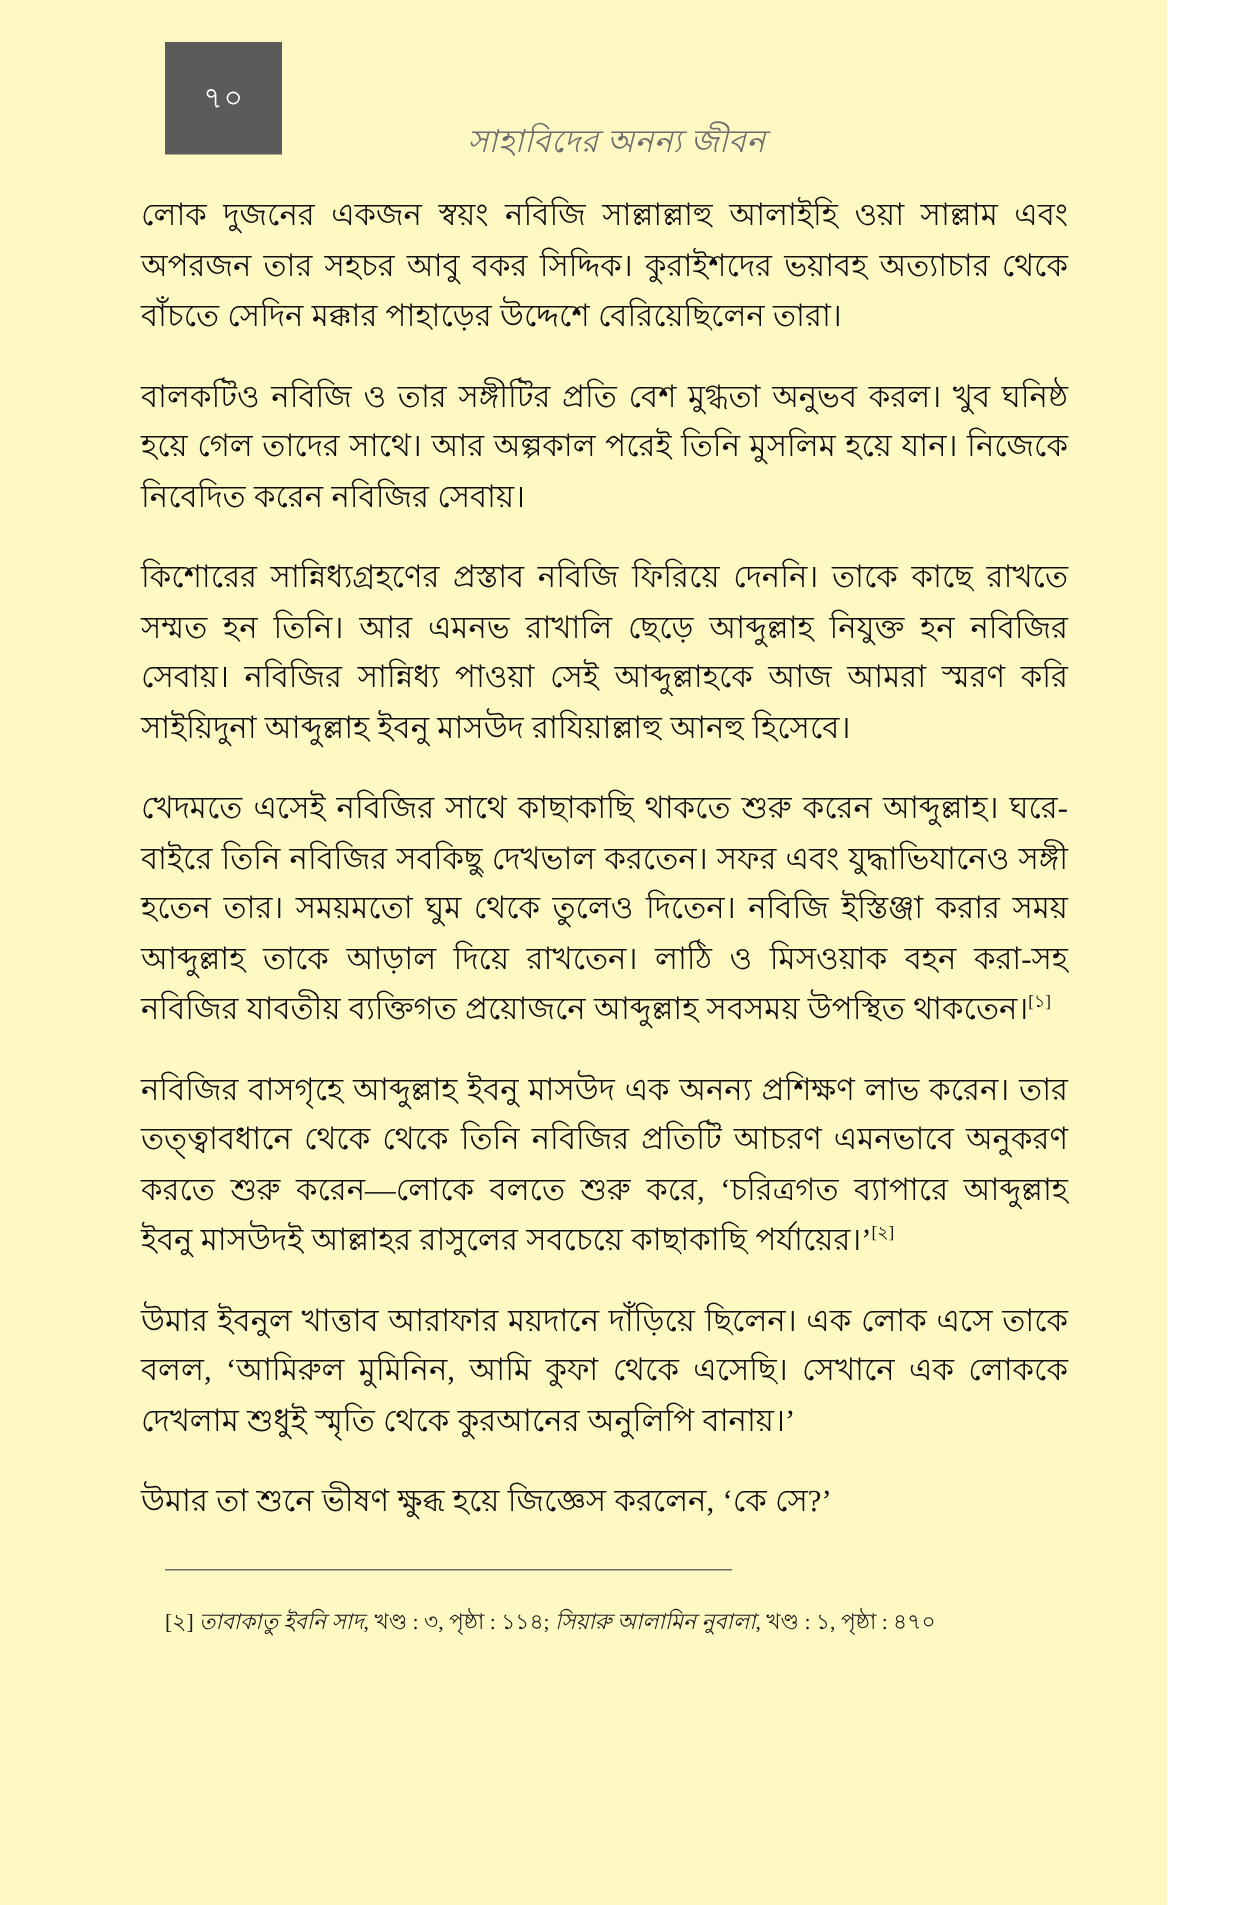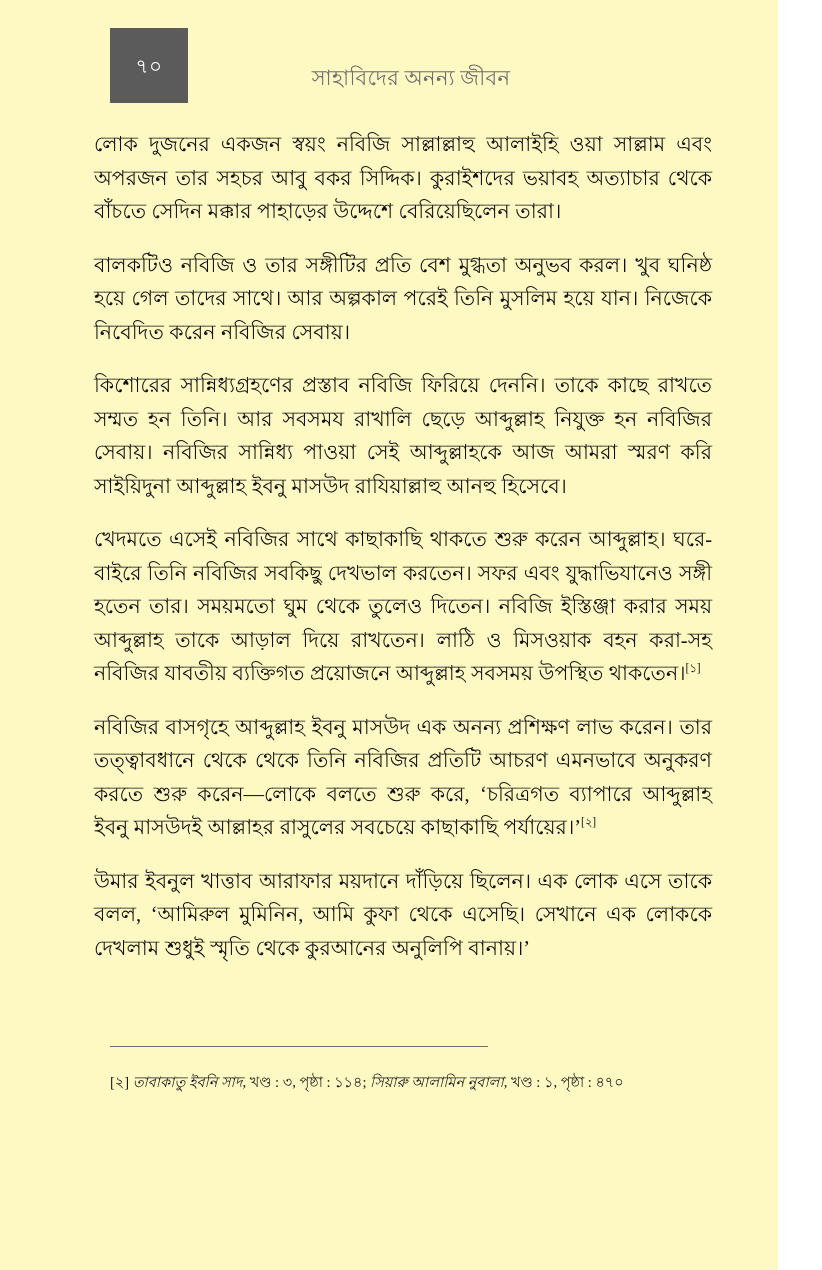--- a/index.html
+++ b/index.html
@@ -48,24 +48,25 @@
     color: #ffffff;
     font-size: 20px;
     line-height: 1;
     font-family: "Liberation Serif", "DejaVu Serif", serif;
     letter-spacing: .5px;
   }
 
   .running-title {
     position: absolute;
     left: 0;
-    top: 62px;
+    top: 78px;
     width: 822px;
     text-align: center;
     font-size: 21px;
+    font-style: italic;
     color: #6e6e6e;
     font-family: "Liberation Serif", "DejaVu Serif", serif;
     letter-spacing: .3px;
   }
 
   
   .text-column {
     position: absolute;
     left: 94px;
     top: 128px;
@@ -140,29 +141,30 @@
       <span class="folio-number">৭০</span>
     </div>
     <div class="running-title">সাহাবিদের অনন্য জীবন</div>
   </div>
 
   <div class="text-column">
     <p class="body-paragraph"><span>লোক দুজনের একজন স্বয়ং নবিজি সাল্লাল্লাহু আলাইহি ওয়া সাল্লাম এবং অপরজন তার সহচর আবু বকর সিদ্দিক। কুরাইশদের ভয়াবহ অত্যাচার থেকে বাঁচতে সেদিন মক্কার পাহাড়ের উদ্দেশে বেরিয়েছিলেন তারা।</span></p>
 
     <p class="body-paragraph"><span>বালকটিও নবিজি ও তার সঙ্গীটির প্রতি বেশ মুগ্ধতা অনুভব করল। খুব ঘনিষ্ঠ হয়ে গেল তাদের সাথে। আর অল্পকাল পরেই তিনি মুসলিম হয়ে যান। নিজেকে নিবেদিত করেন নবিজির সেবায়।</span></p>
 
-    <p class="body-paragraph"><span>কিশোরের সান্নিধ্যগ্রহণের প্রস্তাব নবিজি ফিরিয়ে দেননি। তাকে কাছে রাখতে সম্মত হন তিনি। আর সবসময রাখালি ছেড়ে আব্দুল্লাহ নিযুক্ত হন নবিজির সেবায়। নবিজির সান্নিধ্য পাওয়া সেই আব্দুল্লাহকে আজ আমরা স্মরণ করি সাইয়িদুনা আব্দুল্লাহ ইবনু মাসউদ রাযিয়াল্লাহু আনহু হিসেবে।</span></p>
+    <p class="body-paragraph"><span>কিশোরের সান্নিধ্যগ্রহণের প্রস্তাব নবিজি ফিরিয়ে দেননি। তাকে কাছে রাখতে সম্মত হন তিনি। আর এমনভ রাখালি ছেড়ে আব্দুল্লাহ নিযুক্ত হন নবিজির সেবায়। নবিজির সান্নিধ্য পাওয়া সেই আব্দুল্লাহকে আজ আমরা স্মরণ করি সাইয়িদুনা আব্দুল্লাহ ইবনু মাসউদ রাযিয়াল্লাহু আনহু হিসেবে।</span></p>
 
     <p class="body-paragraph"><span>খেদমতে এসেই নবিজির সাথে কাছাকাছি থাকতে শুরু করেন আব্দুল্লাহ। ঘরে-বাইরে তিনি নবিজির সবকিছু দেখভাল করতেন। সফর এবং যুদ্ধাভিযানেও সঙ্গী হতেন তার। সময়মতো ঘুম থেকে তুলেও দিতেন। নবিজি ইস্তিঞ্জা করার সময় আব্দুল্লাহ তাকে আড়াল দিয়ে রাখতেন। লাঠি ও মিসওয়াক বহন করা-সহ নবিজির যাবতীয় ব্যক্তিগত প্রয়োজনে আব্দুল্লাহ সবসময় উপস্থিত থাকতেন।</span><sup class="footnote-marker">[১]</sup></p>
 
     <p class="body-paragraph"><span>নবিজির বাসগৃহে আব্দুল্লাহ ইবনু মাসউদ এক অনন্য প্রশিক্ষণ লাভ করেন। তার তত্ত্বাবধানে থেকে থেকে তিনি নবিজির প্রতিটি আচরণ এমনভাবে অনুকরণ করতে শুরু করেন—লোকে বলতে শুরু করে, ‘চরিত্রগত ব্যাপারে আব্দুল্লাহ ইবনু মাসউদই আল্লাহর রাসুলের সবচেয়ে কাছাকাছি পর্যায়ের।’</span><sup class="footnote-marker">[২]</sup></p>
 
 
     <p class="body-paragraph"><span>উমার ইবনুল খাত্তাব আরাফার ময়দানে দাঁড়িয়ে ছিলেন। এক লোক এসে তাকে বলল, ‘আমিরুল মুমিনিন, আমি কুফা থেকে এসেছি। সেখানে এক লোককে দেখলাম শুধুই স্মৃতি থেকে কুরআনের অনুলিপি বানায়।’</span></p>
 
+    <p class="body-paragraph"><span>উমার তা শুনে ভীষণ ক্ষুব্ধ হয়ে জিজ্ঞেস করলেন, ‘কে সে?’</span></p>
   </div>
 
   <div class="footnote-area">
     <div class="footnote-rule"></div>
 
 
     <div class="footnote"><span class="fn-index">[২]</span> <span class="fn-title">তাবাকাতু ইবনি সাদ</span><span class="fn-plain">, খণ্ড : ৩, পৃষ্ঠা : ১১৪; </span><span class="fn-title">সিয়ারু আলামিন নুবালা</span><span class="fn-plain">, খণ্ড : ১, পৃষ্ঠা : ৪৭০</span></div>
   </div>
 
 </div>

